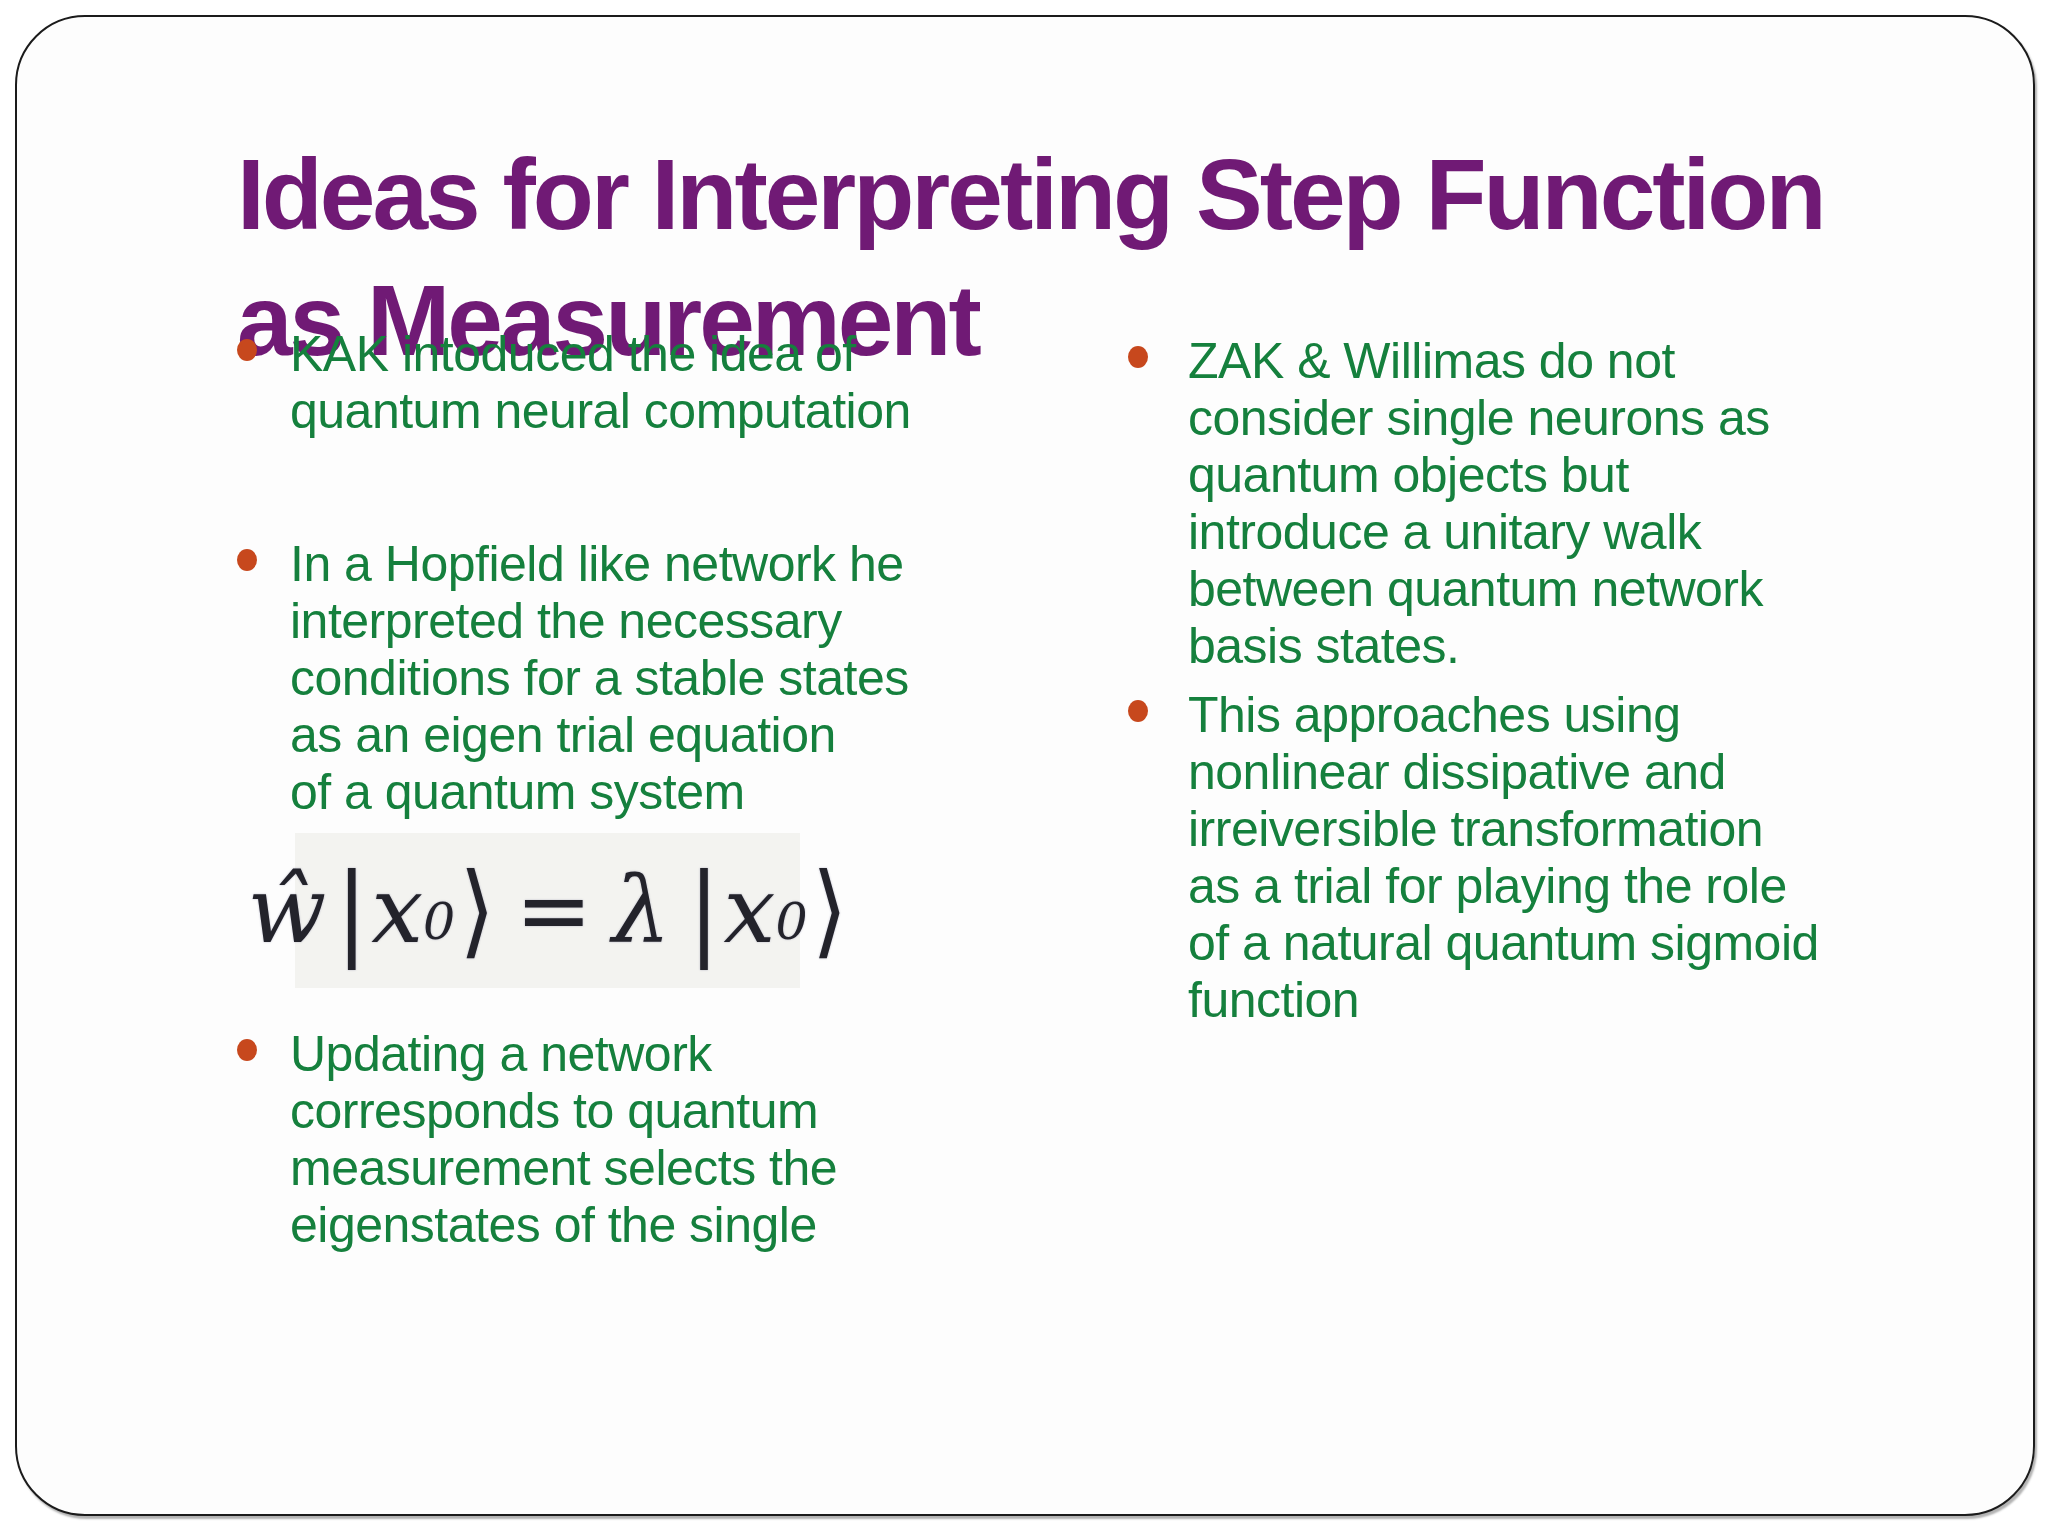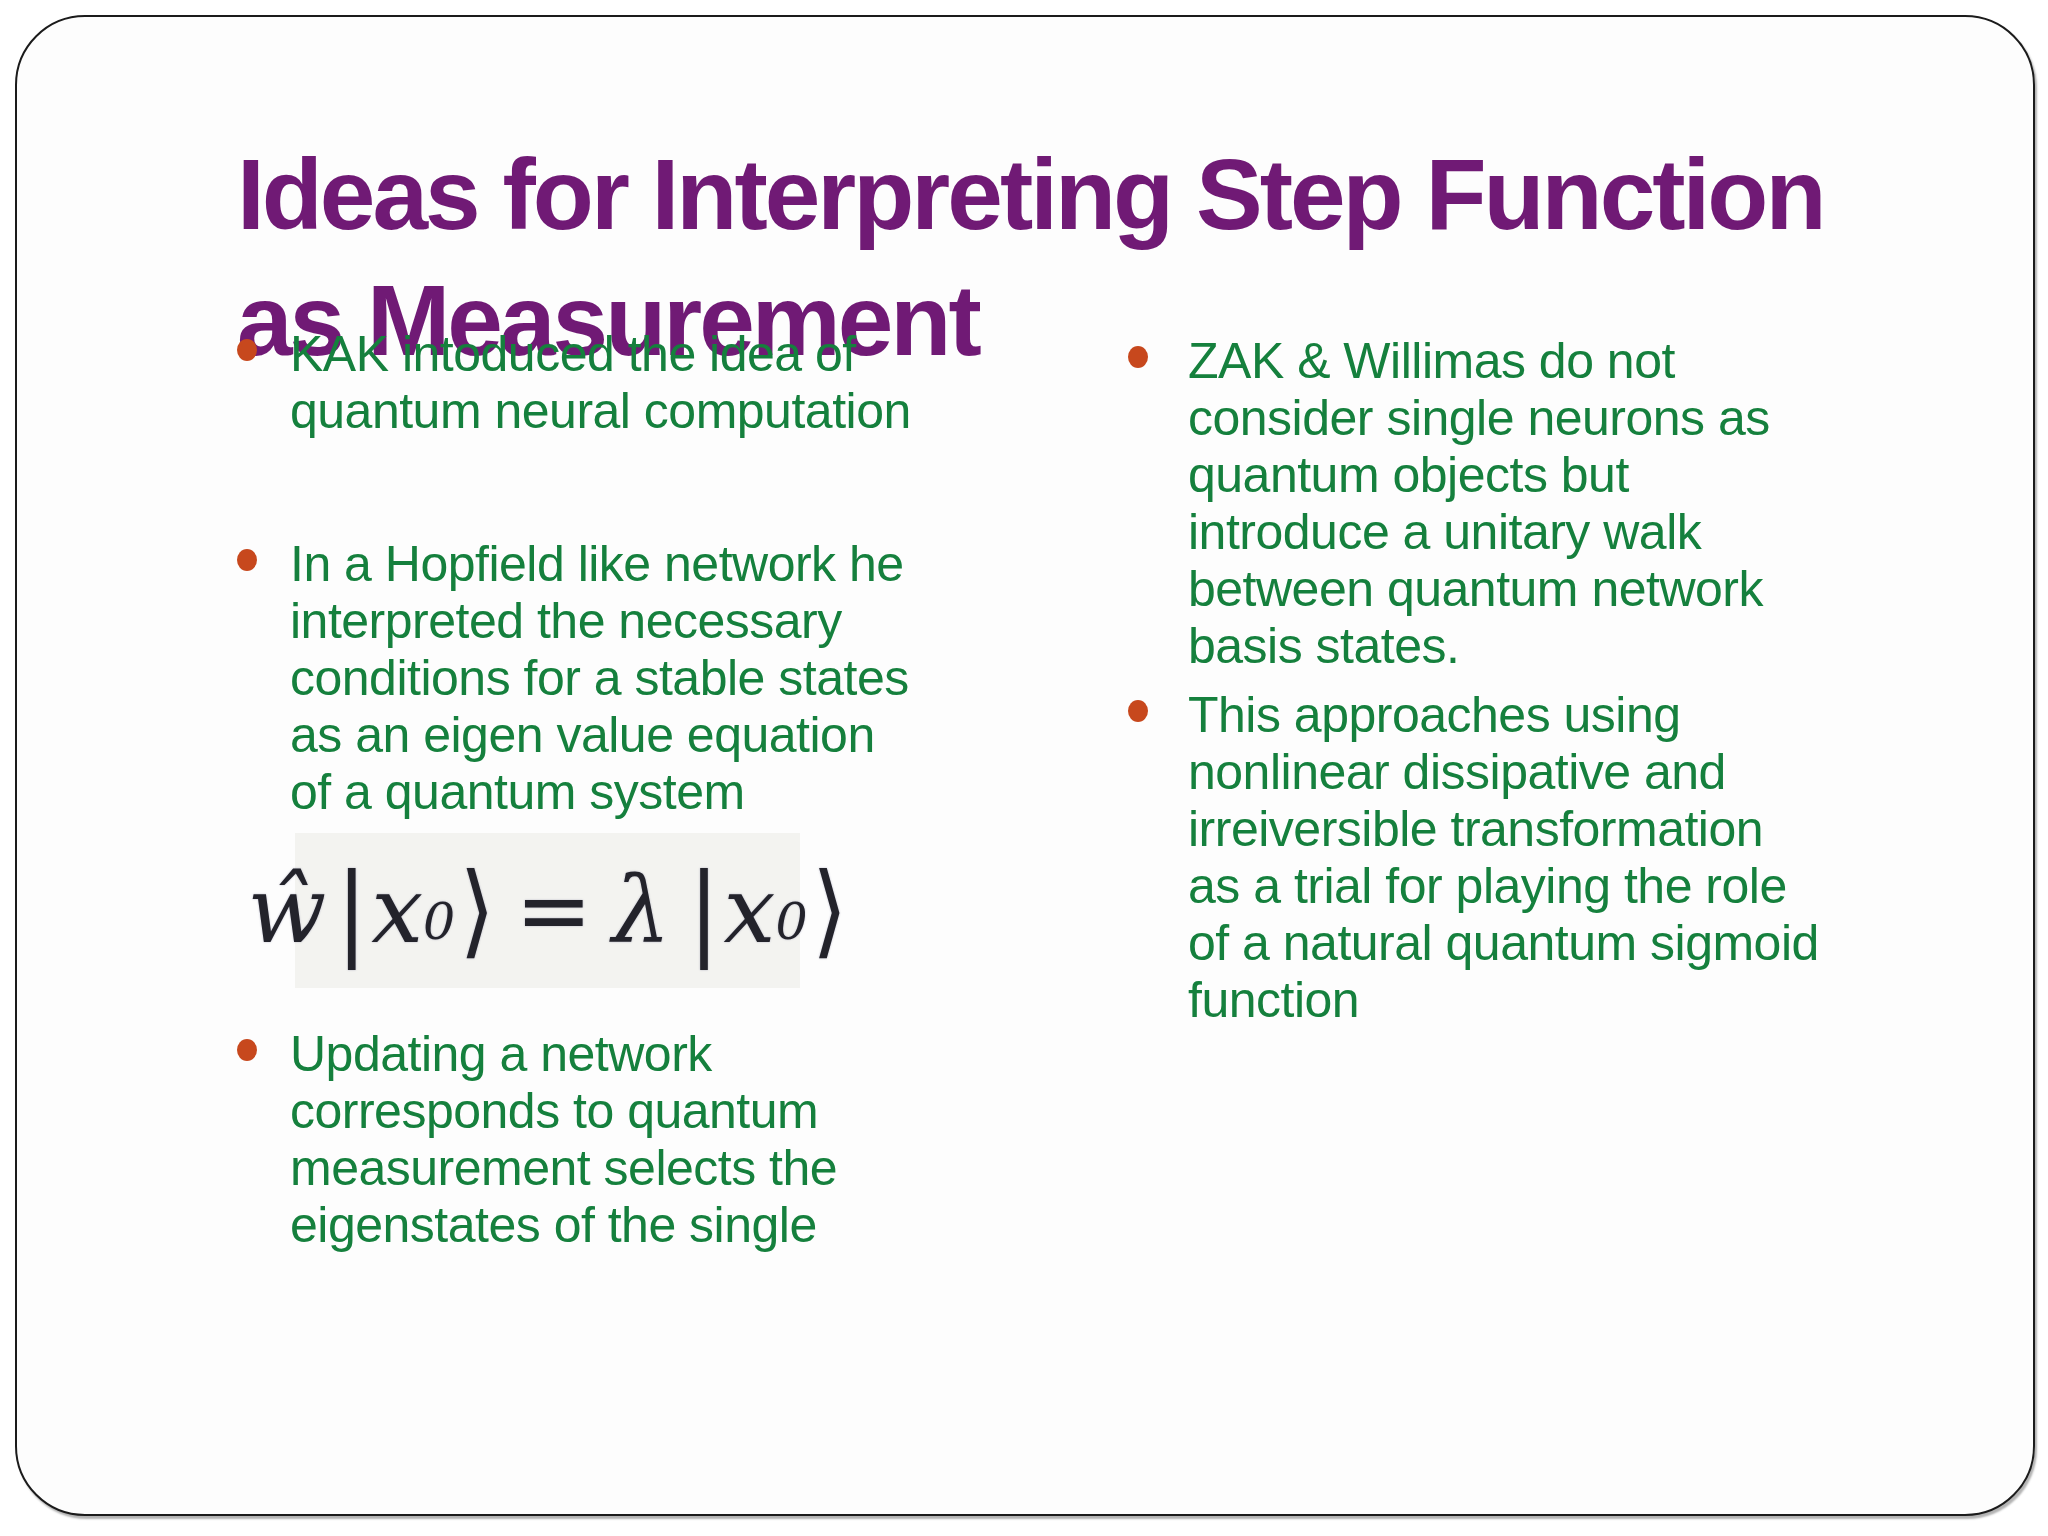--- a/index.html
+++ b/index.html
@@ -96,21 +96,21 @@
     <div class="bullet-item li-1">
       <span class="bullet-dot"></span>
       <div class="bullet-text">KAK intoduced the idea of
 quantum neural computation</div>
     </div>
     <div class="bullet-item li-2">
       <span class="bullet-dot"></span>
       <div class="bullet-text">In a Hopfield like network he
 interpreted the necessary
 conditions for a stable states
-as an eigen value equation
+as an eigen trial equation
 of a quantum system</div>
     </div>
     <div class="equation-box">
       <span class="eq-op">ŵ</span>
       <span class="eq-bar">|</span>
       <span class="eq-var">x</span>
       <span class="eq-sub">0</span>
       <span class="eq-rangle">⟩</span>
       <span class="eq-equals">=</span>
       <span class="eq-lambda">λ</span>

